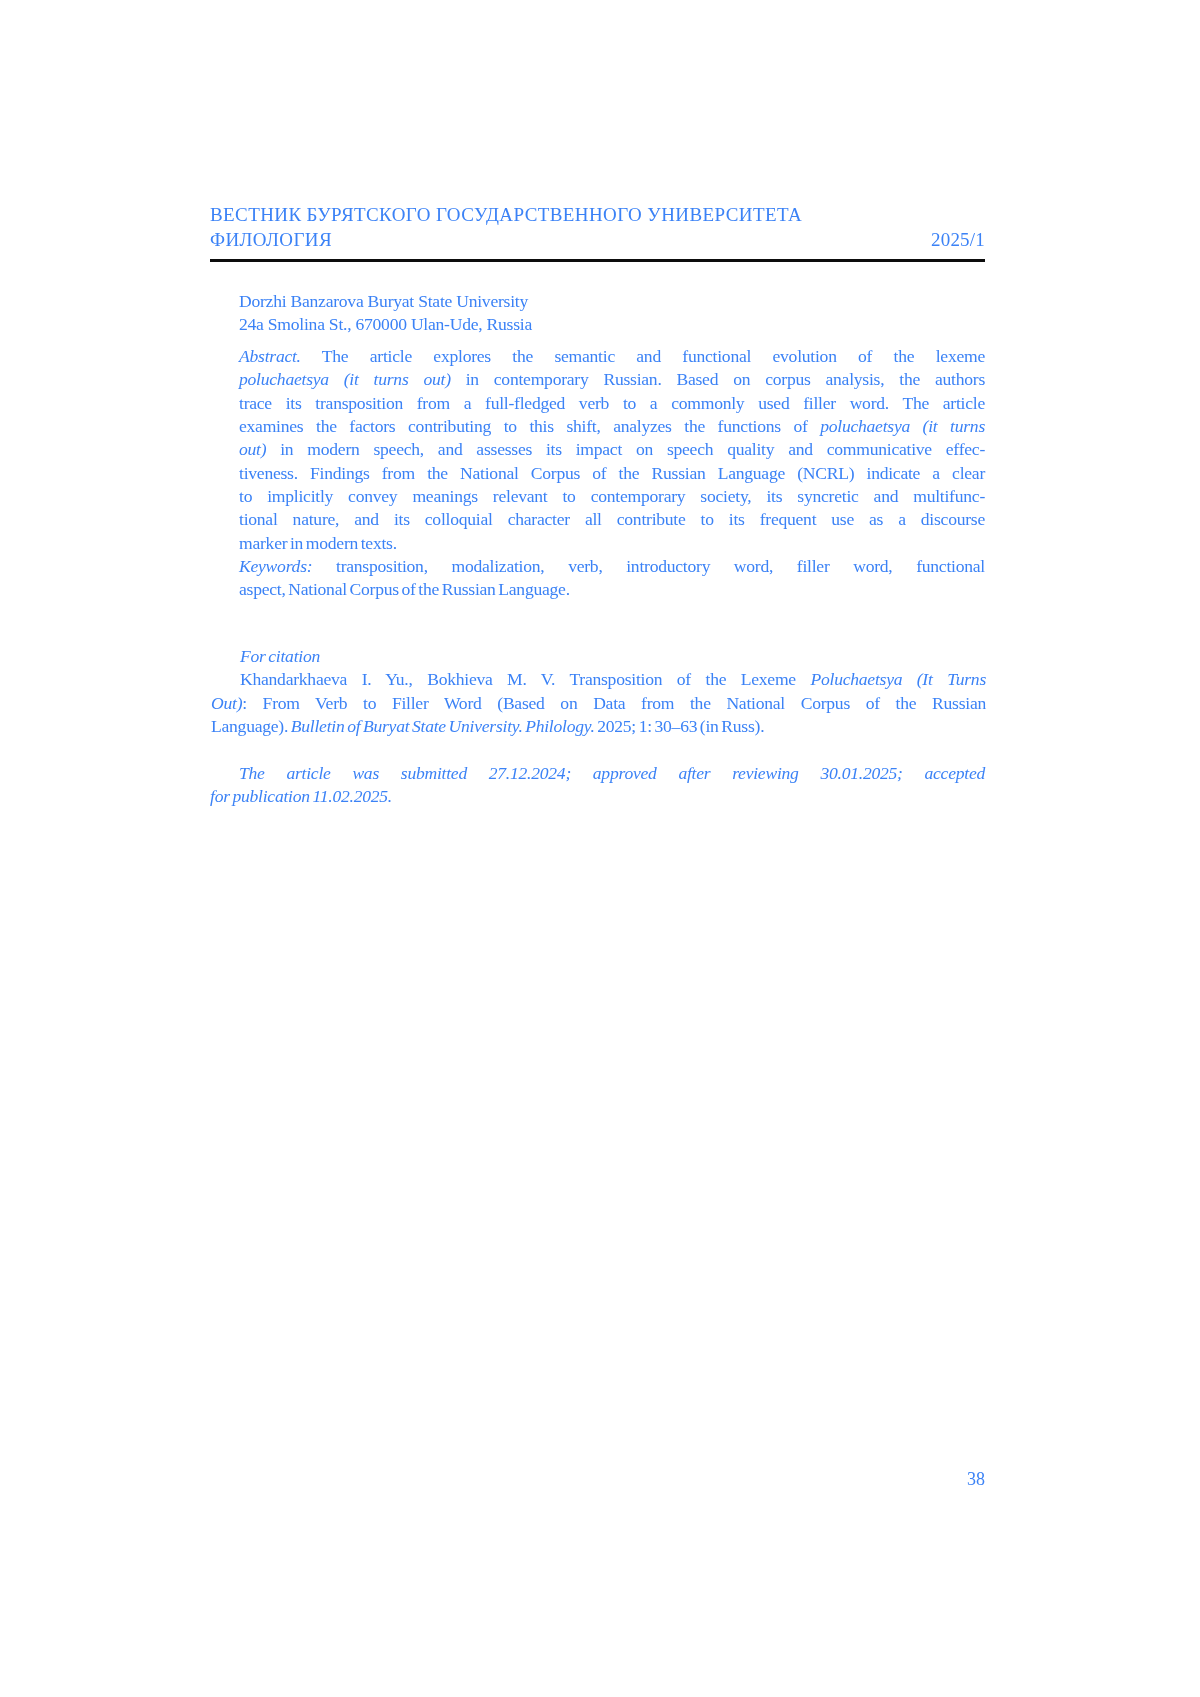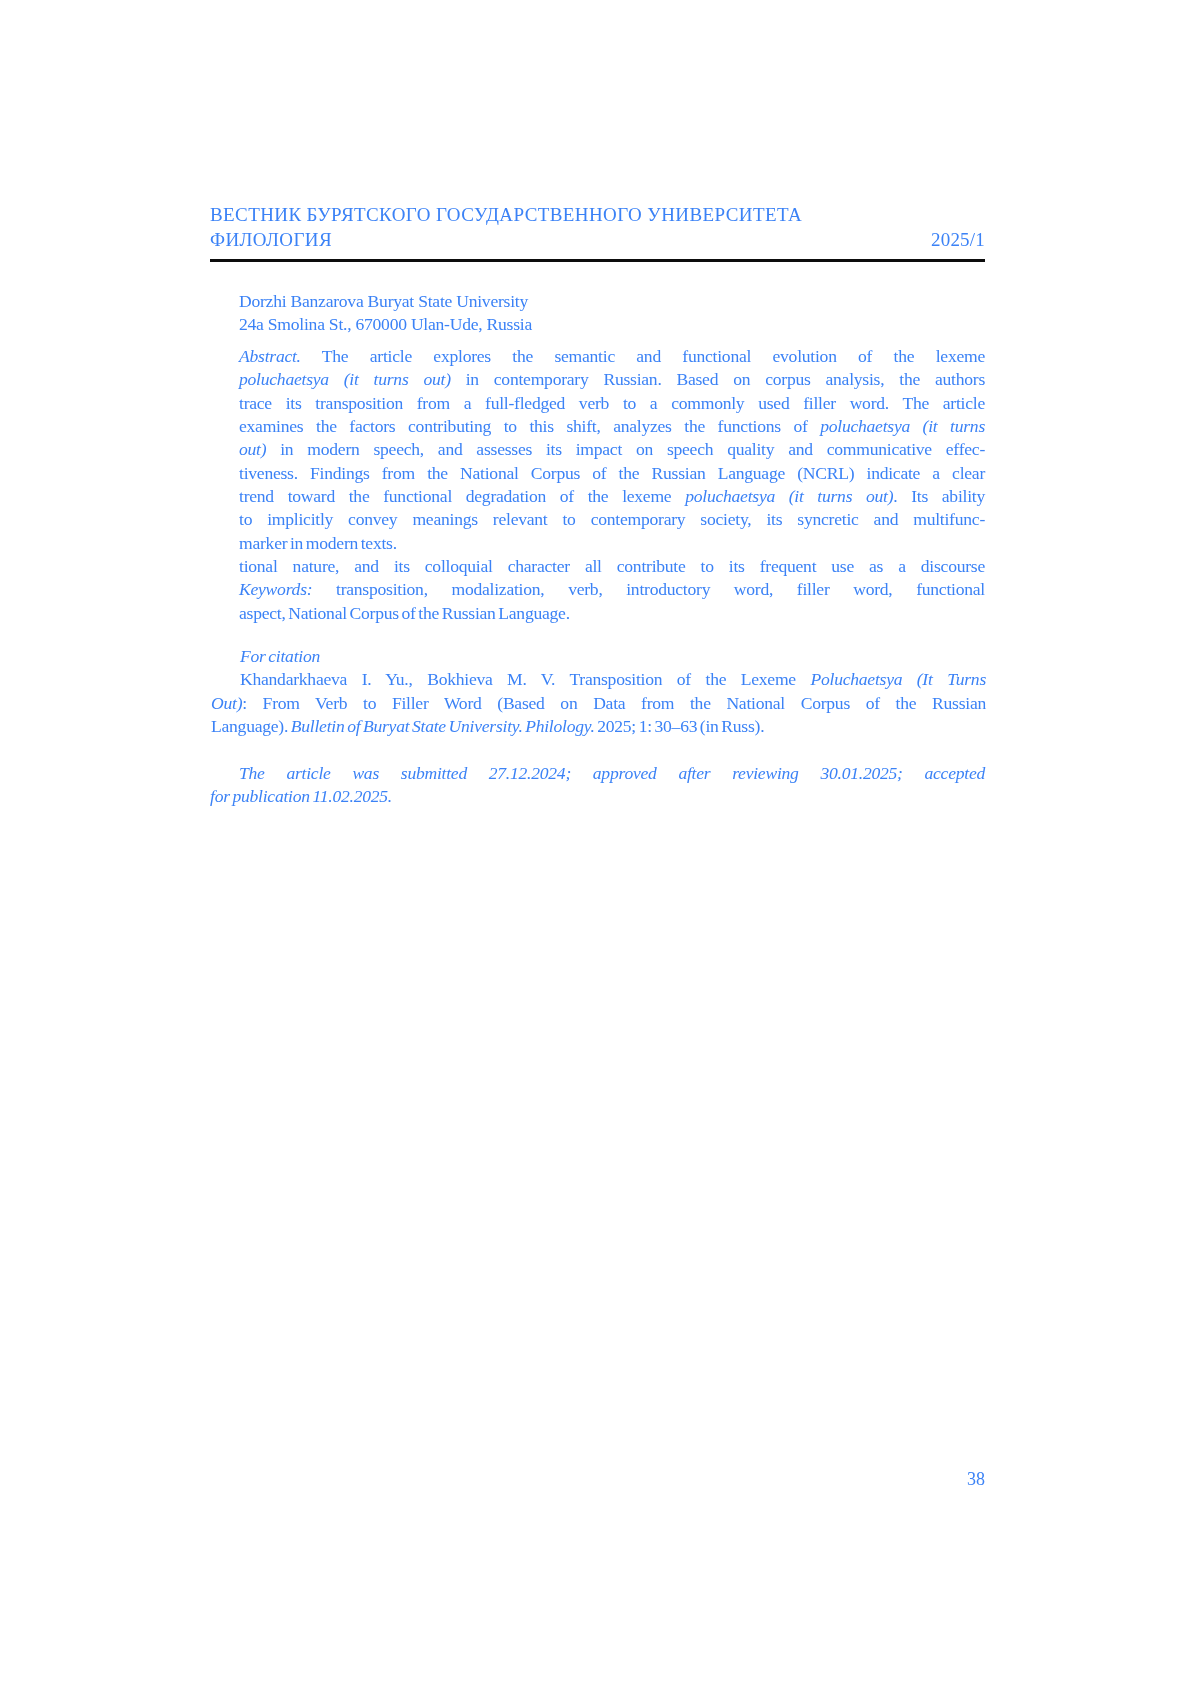--- a/index.html
+++ b/index.html
@@ -68,24 +68,23 @@
   </div>
 
   <div class="abstract-block textblock">
     <div>
         <div class="line"><span class="it">Abstract.</span><span> The article explores the semantic and functional evolution of the lexeme</span></div>
         <div class="line"><span class="it">poluchaetsya (it turns out)</span><span> in contemporary Russian. Based on corpus analysis, the authors</span></div>
         <div class="line"><span>trace its transposition from a full-fledged verb to a commonly used filler word. The article</span></div>
         <div class="line"><span>examines the factors contributing to this shift, analyzes the functions of </span><span class="it">poluchaetsya (it turns</span></div>
         <div class="line"><span class="it">out)</span><span> in modern speech, and assesses its impact on speech quality and communicative effec-</span></div>
         <div class="line"><span>tiveness. Findings from the National Corpus of the Russian Language (NCRL) indicate a clear</span></div>
-        <div class="line"><span>trend toward the functional degradation of the lexeme </span><span class="it">poluchaetsya (it turns out)</span><span>. Its ability</span></div>
         <div class="line"><span>to implicitly convey meanings relevant to contemporary society, its syncretic and multifunc-</span></div>
+        <div class="line"><span>tional nature, and its colloquial character all contribute to its frequent use as a discourse</span></div>
         <div class="line last"><span>marker in modern texts.</span></div>
-        <div class="line"><span>tional nature, and its colloquial character all contribute to its frequent use as a discourse</span></div>
       </div>
     <div>
         <div class="line"><span class="it">Keywords:</span><span> transposition, modalization, verb, introductory word, filler word, functional</span></div>
         <div class="line last"><span>aspect, National Corpus of the Russian Language.</span></div>
       </div>
   </div>
 
   <div class="citation-block textblock">
     <div class="citation-heading">For citation</div>
     <div>

